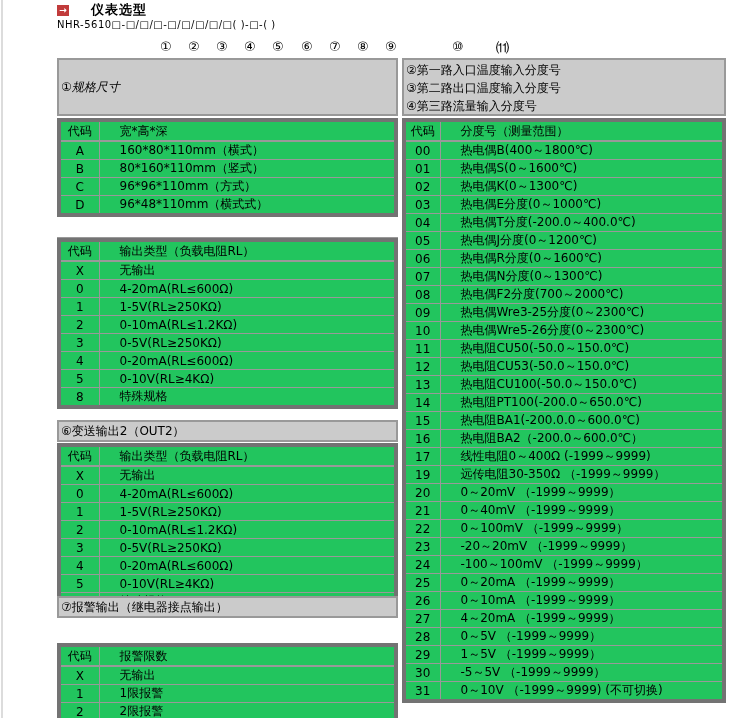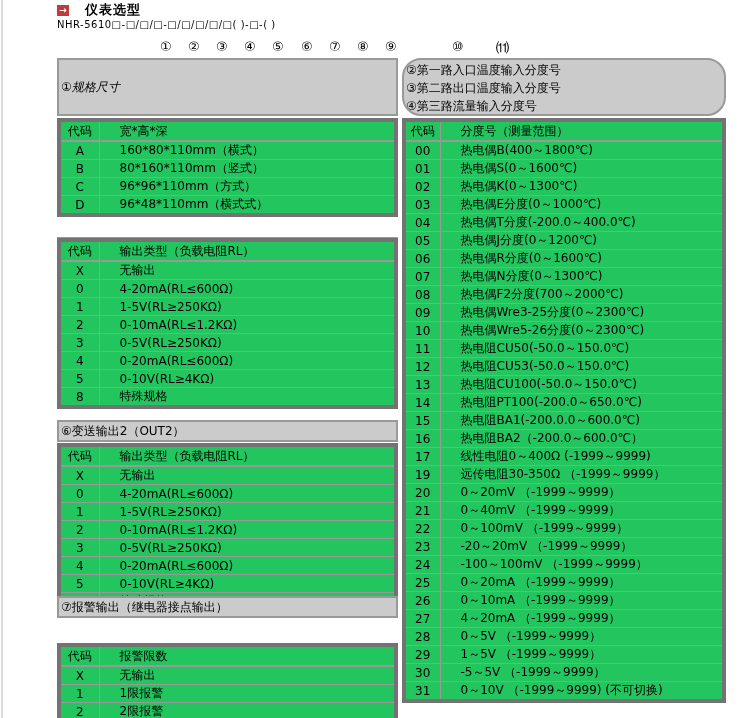--- a/index.html
+++ b/index.html
@@ -10,33 +10,33 @@
     font-family:"DejaVu Sans", sans-serif; font-size:12px; color:#000000;
   }
   .left-edge { position:absolute; left:1px; top:0; width:2px; height:718px; background:#dcdcdc; }
 
   
   .title-row { position:absolute; left:57px; top:3px; height:14px; display:flex; align-items:center; }
   .bullet-icon {
     display:inline-block; width:12px; height:11px; background:#c13b3b; color:#ffffff;
     font-size:9px; line-height:11px; text-align:center; font-weight:bold;
   }
-  .page-title { margin-left:16px; font-size:13px; font-weight:bold; letter-spacing:1px; }
+  .page-title { margin-left:22px; font-size:13px; font-weight:bold; letter-spacing:1px; }
   .model-line { position:absolute; left:57px; top:19px; font-size:10px; letter-spacing:0.5px; white-space:pre; }
   .markers { position:absolute; left:0; top:39px; width:744px; height:15px; }
   .marker { position:absolute; top:0; font-size:13px; }
 
   
   .gray-box { position:absolute; background:#cbcbcb; border:2px solid #999999; }
   .section-bar {
     position:absolute; height:22px; background:#cbcbcb; border:2px solid #999999;
     line-height:18px; padding-left:2px; white-space:nowrap; overflow:hidden;
   }
   .spec-title-box { display:flex; align-items:center; padding-left:2px; }
-  .notes-box { padding:1px 0 0 2px; line-height:18px; white-space:nowrap; overflow:hidden;border-radius:19px; }
+  .notes-box { padding:1px 0 0 2px; line-height:18px; white-space:nowrap; overflow:hidden; }
 
   .tbl { position:absolute; border-collapse:collapse; border:4px solid #737373; background:#22c55e; table-layout:fixed; }
   .tbl th, .tbl td { border:1px solid #999999; height:18px; font-weight:normal; font-size:12px; white-space:pre; overflow:hidden; }
   .tbl th { height:21px; border-bottom:2px solid #999999; }
   .tbl .code-col, .tbl .code-cell { text-align:center; }
   .tbl .desc-col, .tbl .desc-cell { text-align:left; padding-left:20px; }
 
   .pos-spec-title  { left:57px;  top:58px;  width:341px; height:58px;font-style:italic; }
   .pos-spec-table  { left:57px;  top:118px; width:341px; }
   .pos-out1-bar    { left:57px;  top:215px; width:341px;margin-top:22px; }

